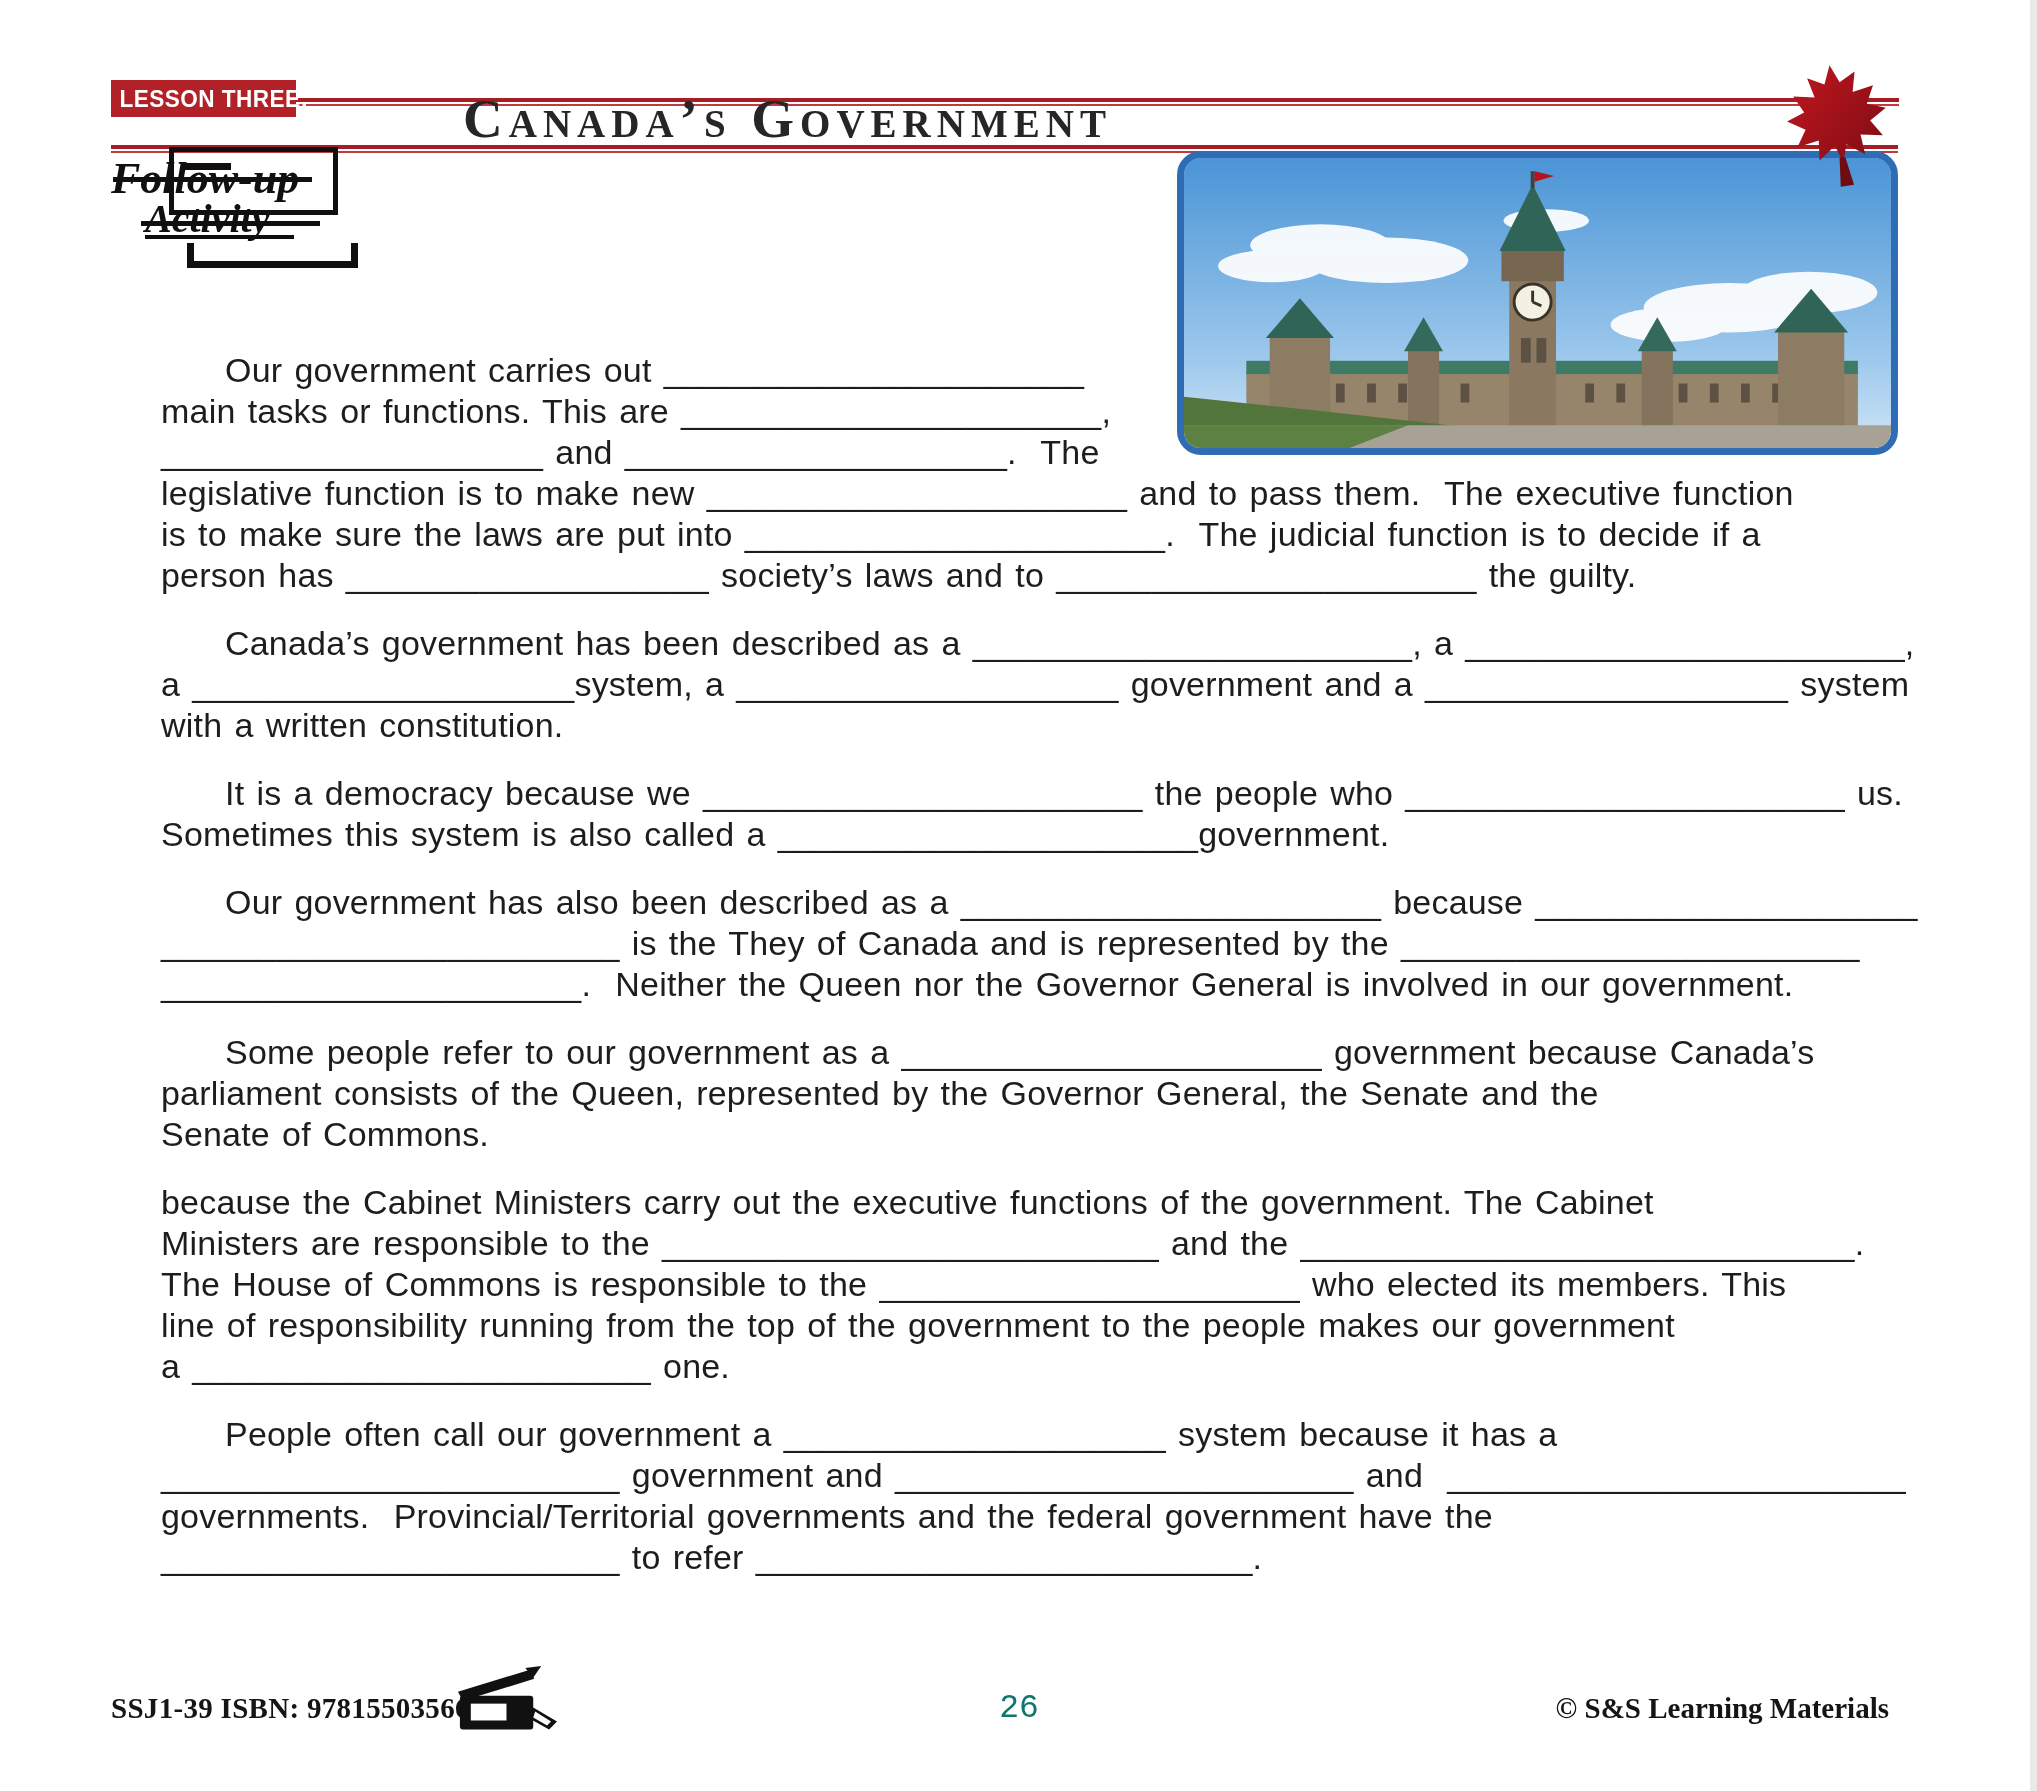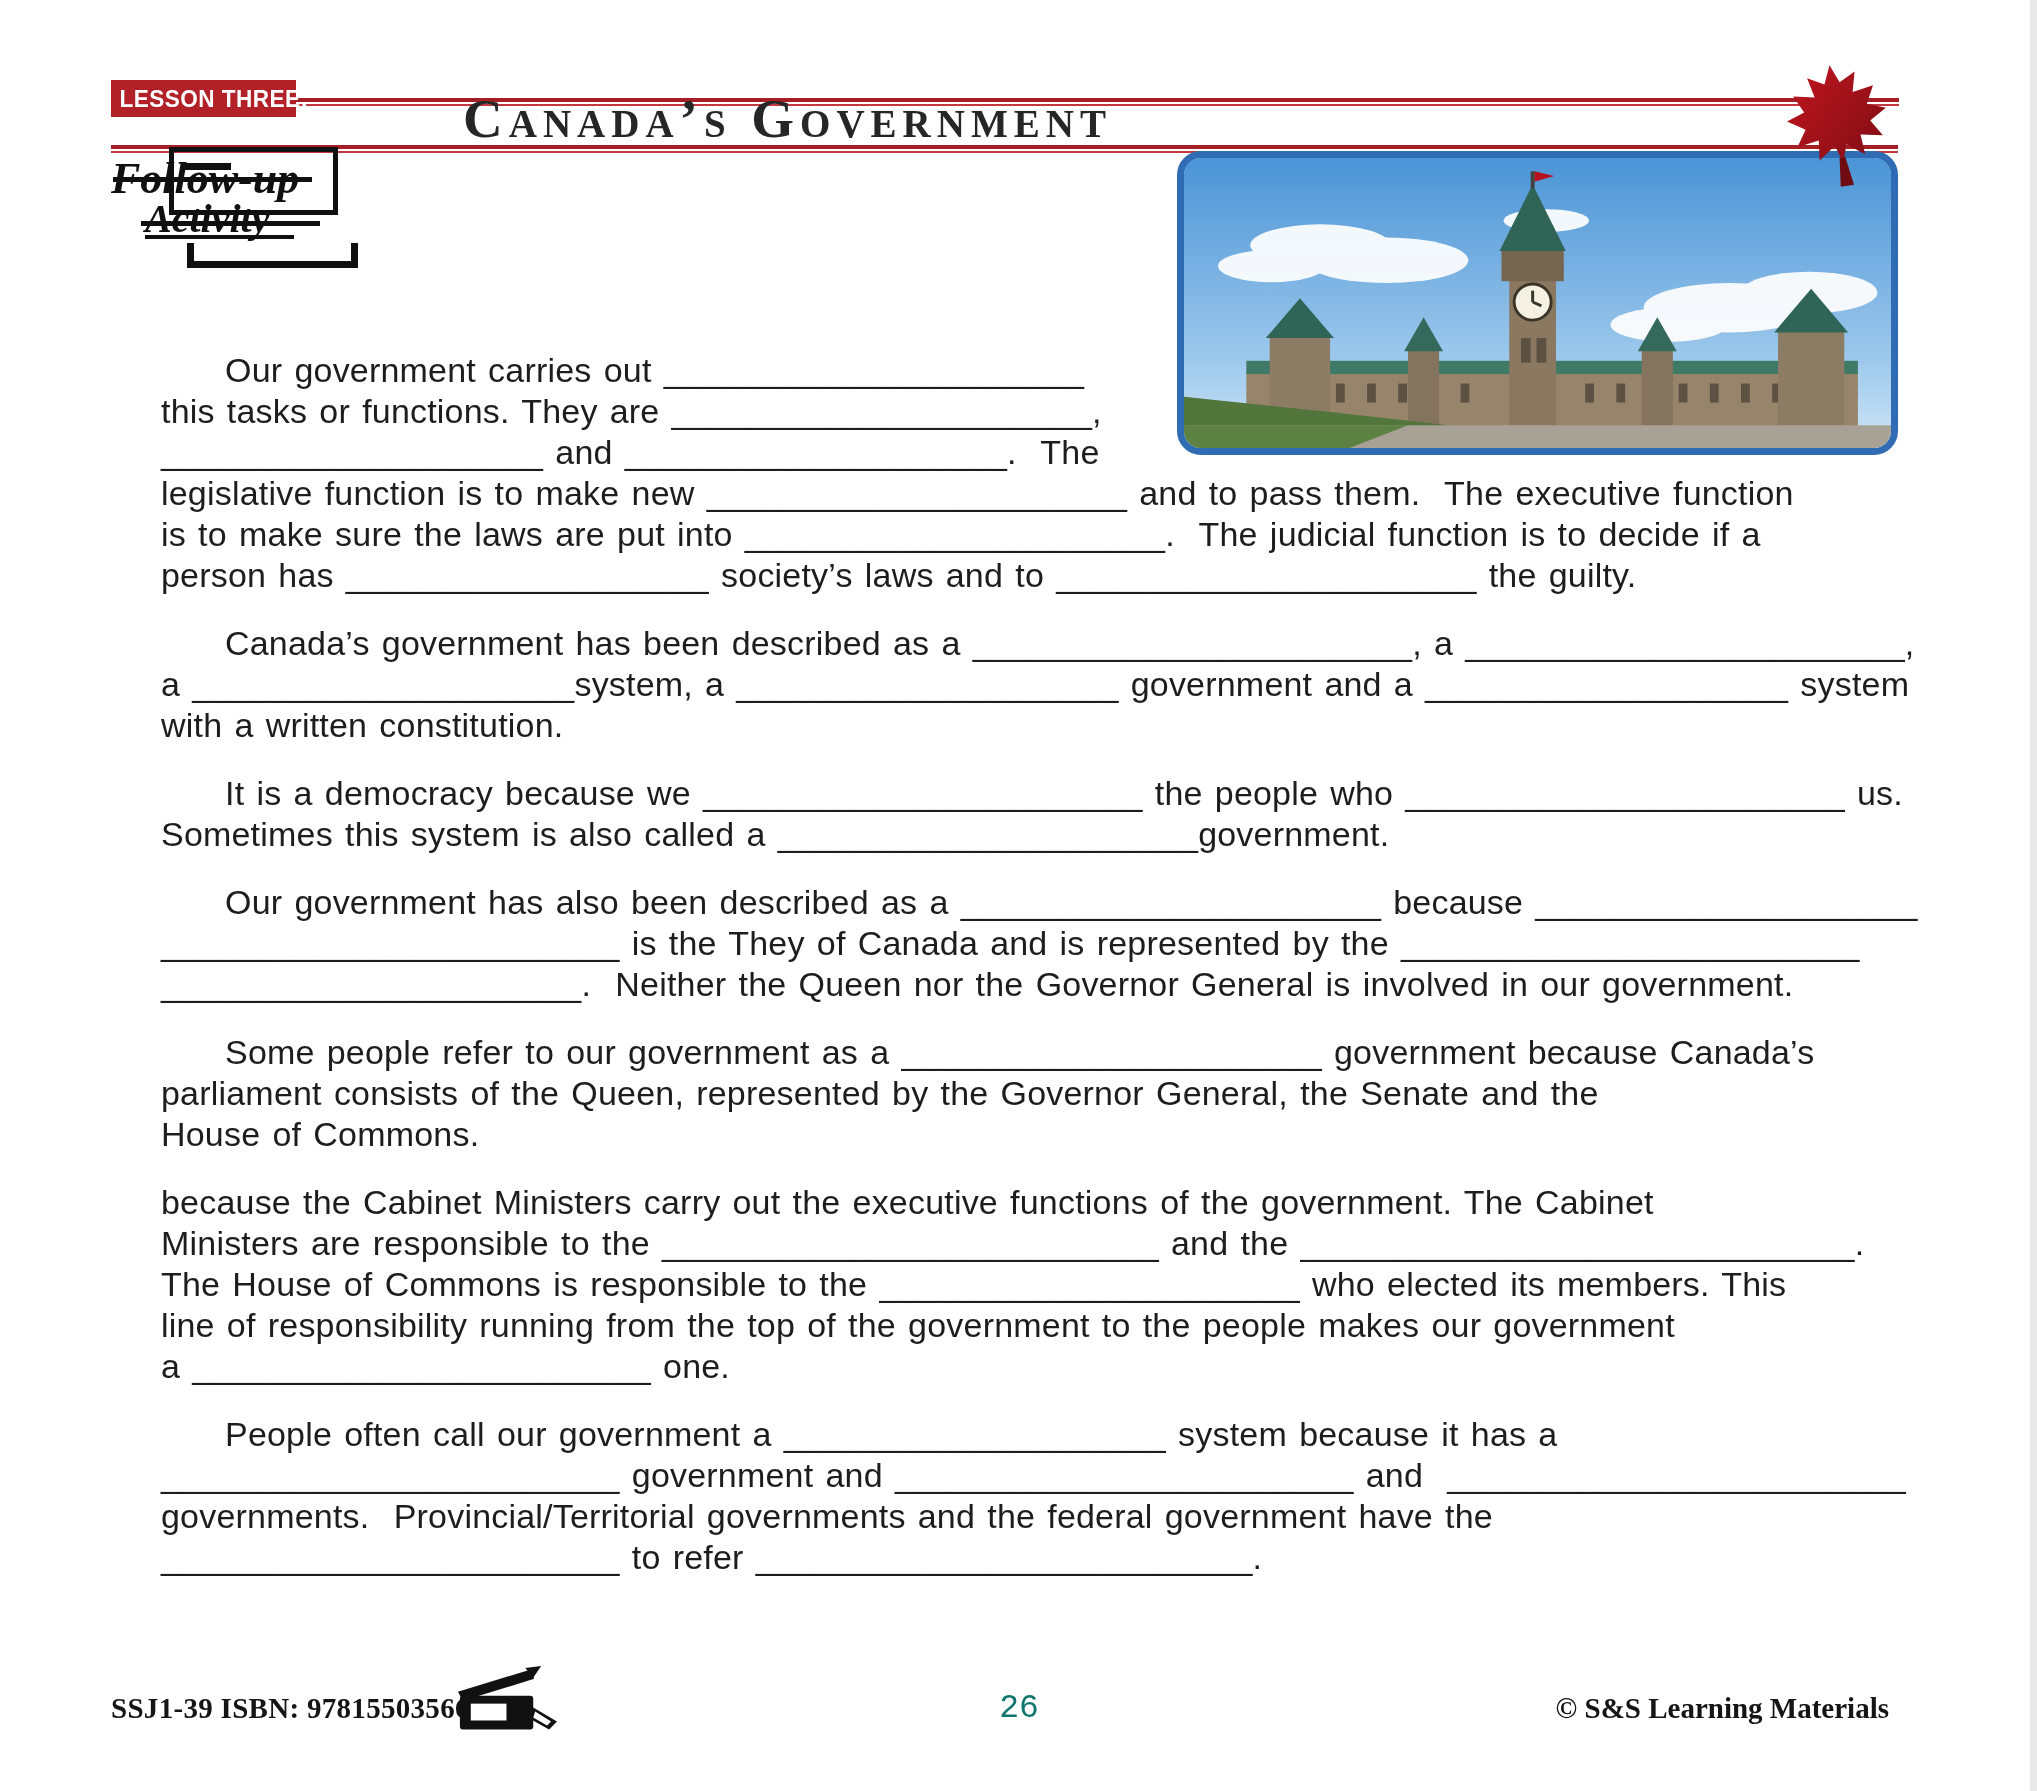--- a/index.html
+++ b/index.html
@@ -182,21 +182,21 @@
 
       <polygon points="0,252 150,268 290,284 0,284" fill="#52753b"></polygon>
       <rect x="0" y="282" width="726" height="24" fill="#a8a296"></rect>
       <polygon points="0,282 230,282 170,306 0,306" fill="#5d8142"></polygon>
     </svg>
   </div>
 
   <div class="bodytext">
     <div class="para">
       <div class="line ind">Our government carries out ______________________</div>
-      <div class="line">this tasks or functions. They are ______________________,</div>
+      <div class="line">main tasks or functions. This are ______________________,</div>
       <div class="line">____________________ and ____________________.  The</div>
       <div class="line">legislative function is to make new ______________________ and to pass them.  The executive function</div>
       <div class="line">is to make sure the laws are put into ______________________.  The judicial function is to decide if a</div>
       <div class="line">person has ___________________ society’s laws and to ______________________ the guilty.</div>
     </div>
     <div class="para">
       <div class="line ind">Canada’s government has been described as a _______________________, a _______________________,</div>
       <div class="line">a ____________________system, a ____________________ government and a ___________________ system</div>
       <div class="line">with a written constitution.</div>
     </div>
@@ -205,21 +205,21 @@
       <div class="line">Sometimes this system is also called a ______________________government.</div>
     </div>
     <div class="para">
       <div class="line ind">Our government has also been described as a ______________________ because ____________________</div>
       <div class="line">________________________ is the They of Canada and is represented by the ________________________</div>
       <div class="line">______________________.  Neither the Queen nor the Governor General is involved in our government.</div>
     </div>
     <div class="para">
       <div class="line ind">Some people refer to our government as a ______________________ government because Canada’s</div>
       <div class="line">parliament consists of the Queen, represented by the Governor General, the Senate and the</div>
-      <div class="line">House of Commons.</div>
+      <div class="line">Senate of Commons.</div>
     </div>
     <div class="para">
       <div class="line">because the Cabinet Ministers carry out the executive functions of the government. The Cabinet</div>
       <div class="line">Ministers are responsible to the __________________________ and the _____________________________.</div>
       <div class="line">The House of Commons is responsible to the ______________________ who elected its members. This</div>
       <div class="line">line of responsibility running from the top of the government to the people makes our government</div>
       <div class="line">a ________________________ one.</div>
     </div>
     <div class="para">
       <div class="line ind">People often call our government a ____________________ system because it has a</div>

